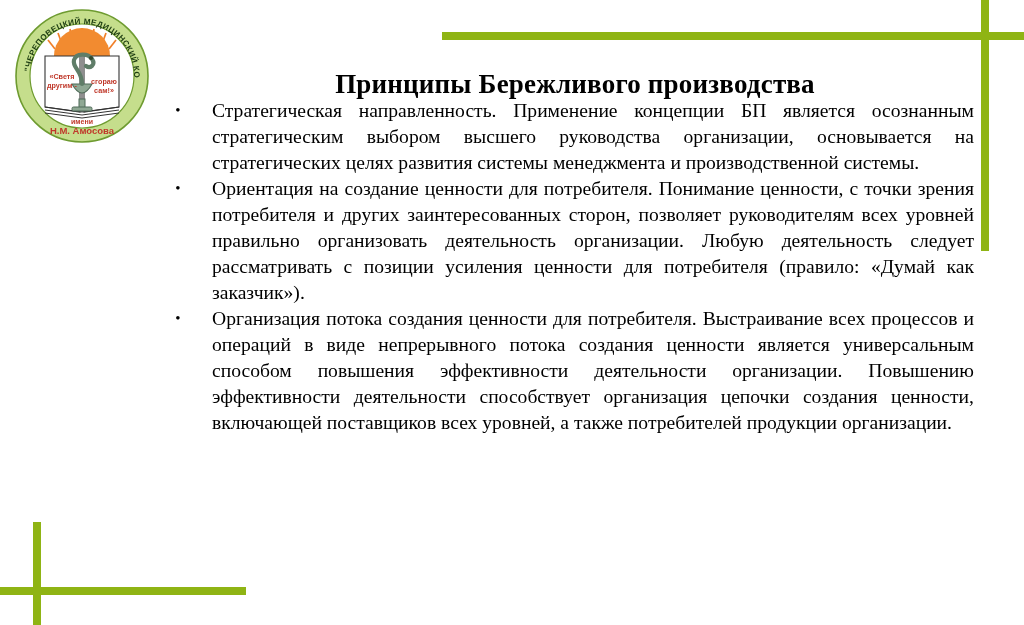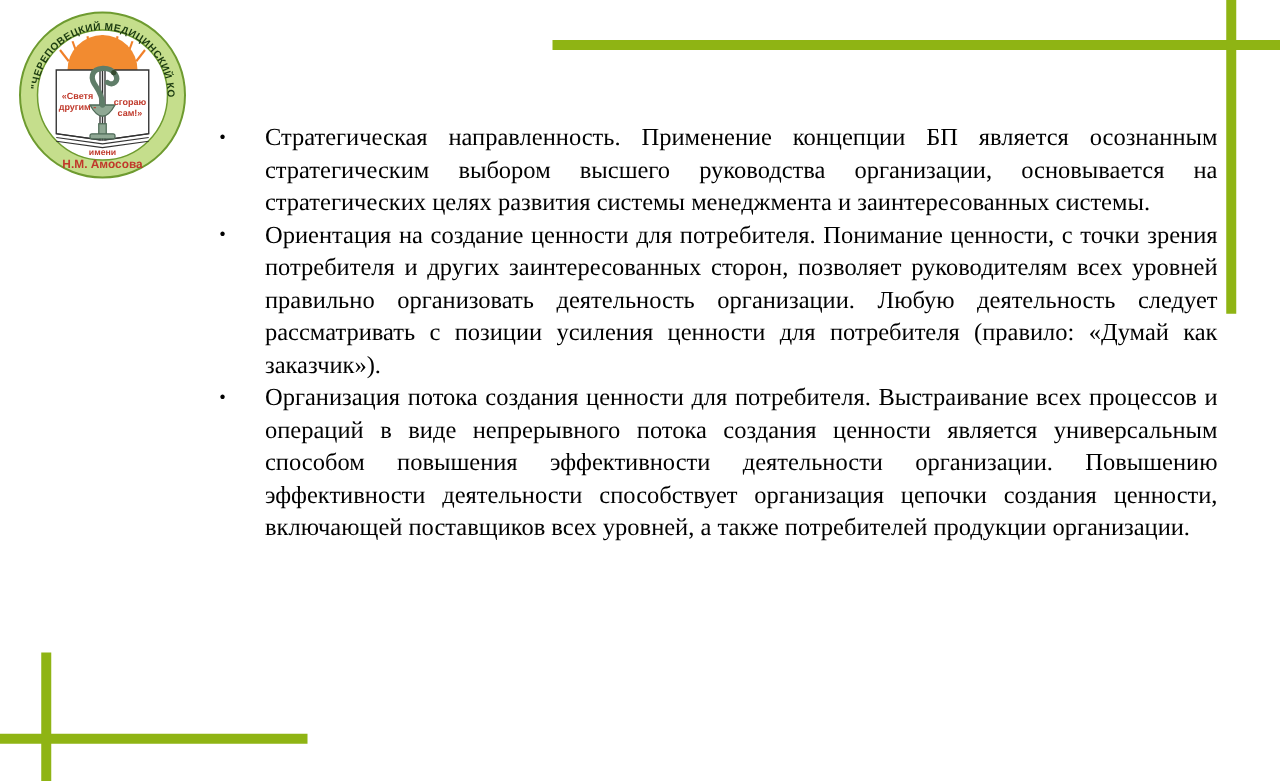--- a/index.html
+++ b/index.html
@@ -138,25 +138,26 @@
         <text x="50" y="82" text-anchor="middle">другим -</text>
         <text x="92" y="78" text-anchor="middle">сгораю</text>
         <text x="92" y="87" text-anchor="middle">сам!»</text>
       </g>
 
       <text x="70" y="118" text-anchor="middle" font-family="'Liberation Sans', sans-serif" font-size="7" font-weight="bold" fill="#C0392B">имени</text>
       <text x="70" y="128" text-anchor="middle" font-family="'Liberation Sans', sans-serif" font-size="9.5" font-weight="bold" fill="#C0392B">Н.М. Амосова</text>
     </svg>
   </div>
 
+  <h1 id="slide-title">Принципы Бережливого производства</h1>
 
   <ul id="body-list">
     <li class="bullet-item">
       <span class="bullet-dot">•</span>
-      <span class="bullet-text">Стратегическая направленность. Применение концепции БП является осознанным стратегическим выбором высшего руководства организации, основывается на стратегических целях развития системы менеджмента и заинтересованных системы.</span>
+      <span class="bullet-text">Стратегическая направленность. Применение концепции БП является осознанным стратегическим выбором высшего руководства организации, основывается на стратегических целях развития системы менеджмента и производственной системы.</span>
     </li>
     <li class="bullet-item">
       <span class="bullet-dot">•</span>
       <span class="bullet-text">Ориентация на создание ценности для потребителя. Понимание ценности, с точки зрения потребителя и других заинтересованных сторон, позволяет руководителям всех уровней правильно организовать деятельность организации. Любую деятельность следует рассматривать с позиции усиления ценности для потребителя (правило: «Думай как заказчик»).</span>
     </li>
     <li class="bullet-item">
       <span class="bullet-dot">•</span>
       <span class="bullet-text">Организация потока создания ценности для потребителя. Выстраивание всех процессов и операций в виде непрерывного потока создания ценности является универсальным способом повышения эффективности деятельности организации. Повышению эффективности деятельности способствует организация цепочки создания ценности, включающей поставщиков всех уровней, а также потребителей продукции организации.</span>
     </li>
   </ul>

